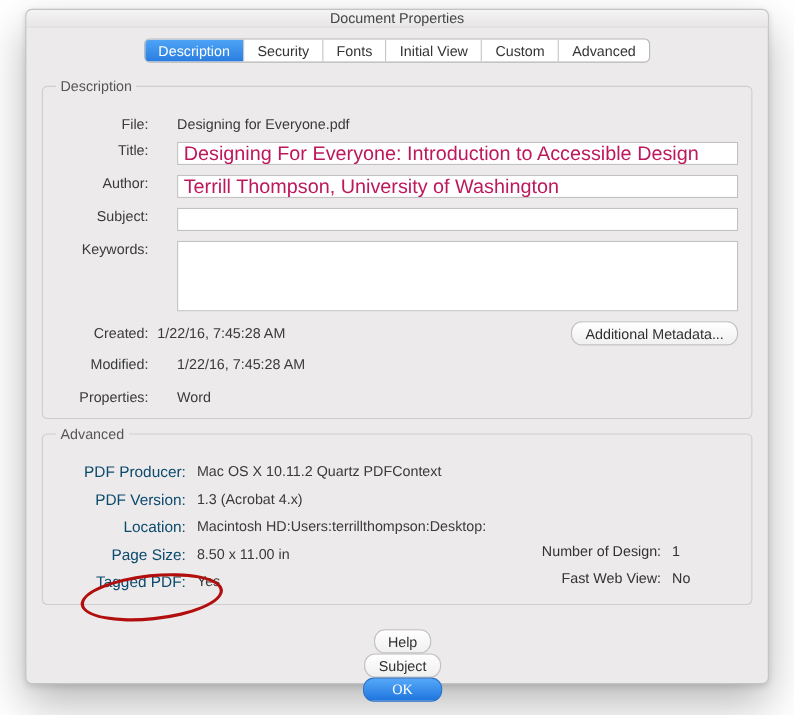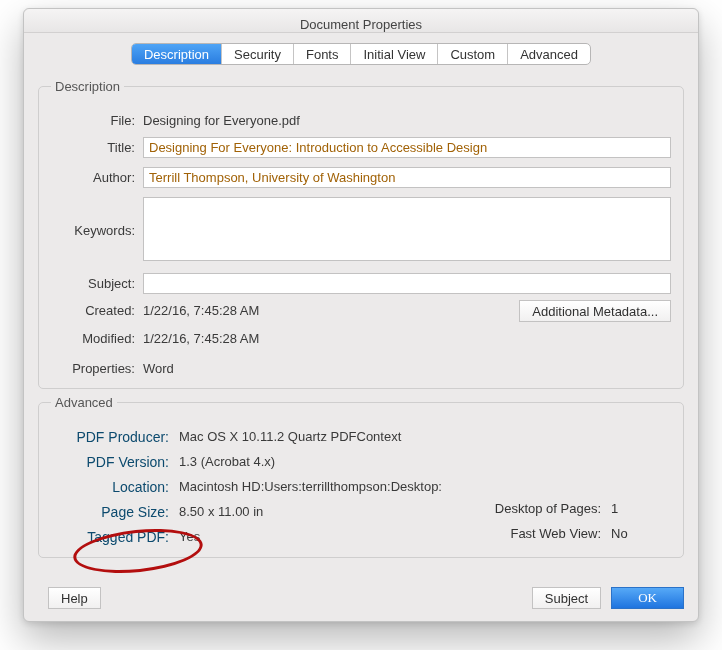--- a/index.html
+++ b/index.html
@@ -21,21 +21,21 @@
     background: #eceaea;
     border: 1px solid #c3c3c3;
     border-radius: 6px;
     box-shadow: 0 18px 40px rgba(0,0,0,0.28), 0 2px 6px rgba(0,0,0,0.12);
     display: flex;
     flex-direction: column;
   }
   .titlebar {
     height: 24px;
     display: flex;
-    align-items: flex-end;
+    align-items: flex-start;
     justify-content: center;
     border-top-left-radius: 6px;
     border-top-right-radius: 6px;
     background: linear-gradient(#f5f4f4, #e8e6e6);
     border-bottom: 1px solid #d2d0d0;
     font-size: 13px;
     color: #444;
   }
   .tabs {
     display: flex;
@@ -77,65 +77,66 @@
     padding: 10px 12px 12px 12px;
     background: #eceaea;
   }
   fieldset.group legend {
     font-size: 13px;
     color: #565656;
     padding: 0 4px;
   }
   .row {
     display: flex;
-    align-items: center;
-    margin-top: 6px;
+    align-items: flex-start;
+    margin-top: 6px;
+    gap: 18px;
   }
   .label-col {
     width: 92px;
     text-align: right;
     padding-right: 8px;
     color: #3a3a3a;
     font-size: 13px;
     padding-top: 3px;
   }
   .value-col {
     flex: 1;
     font-size: 13px;
     color: #3a3a3a;
     padding-top: 3px;
   }
   input.text-field {
     width: 100%;
     height: 21px;
     border: 1px solid #c3c2c2;
     background: #fff;
-    font-size: 13px;
+    font-size: 18px;
     padding: 2px 5px;
-    color: #a16207;
+    color: #be185d;
   }
   textarea.text-field {
     width: 100%;
     height: 64px;
     border: 1px solid #c3c2c2;
     background: #fff;
     font-size: 13px;
     padding: 3px 5px;
     resize: none;
     color: #333;
   }
   .meta-row {
     display: flex;
     align-items: flex-start;
     margin-top: 6px;
   }
   .mac-btn {
     background: linear-gradient(#ffffff, #f1f0f0);
     border: 1px solid #c3c2c2;
-    border-radius: 0;
+    border-radius: 10px;
     height: 22px;
     padding: 0 12px;
     font-size: 13px;
     color: #303030;
     cursor: default;
     display: inline-flex;
     align-items: center;
   }
   .mac-btn.primary {
     background: linear-gradient(#56a9f7, #1f74df);
@@ -157,20 +158,21 @@
     margin-top: 6px;
   }
   .adv-right-label {
     text-align: right;
     padding-right: 10px;
   }
   .bottom-bar {
     display: flex;
     padding: 10px 14px 12px 14px;
     align-items: center;
+    flex-direction: column;
   }
   .bottom-bar .spacer { flex: 1; }
   .bottom-bar .mac-btn { margin-left: 10px; }
   .circle-annot {
     position: absolute;
     border: 3px solid #b30e0e;
     border-radius: 50%;
     pointer-events: none;
     transform: rotate(-6deg);
   }
@@ -213,30 +215,30 @@
       </div>
 
       <div class="row">
         <div class="label-col">Author:</div>
         <div class="value-col">
           <input class="text-field" type="text" value="Terrill Thompson, University of Washington" style="">
         </div>
       </div>
 
       <div class="row">
+        <div class="label-col">Subject:</div>
+        <div class="value-col">
+          <input class="text-field" type="text" value="" style="">
+        </div>
+      </div>
+
+      <div class="row">
         <div class="label-col">Keywords:</div>
         <div class="value-col">
           <textarea class="text-field" style=""></textarea>
-        </div>
-      </div>
-
-      <div class="row">
-        <div class="label-col">Subject:</div>
-        <div class="value-col">
-          <input class="text-field" type="text" value="" style="">
         </div>
       </div>
 
       <div class="meta-row">
         <div class="label-col">Created:</div>
         <div class="value-col" style="flex:1">1/22/16, 7:45:28 AM</div>
         <button class="mac-btn">Additional Metadata...</button>
       </div>
 
       <div class="row">
@@ -261,21 +263,21 @@
         <div class="adv-label-col">PDF Version:</div>
         <div class="value-col">1.3 (Acrobat 4.x)</div>
       </div>
       <div class="adv-row">
         <div class="adv-label-col">Location:</div>
         <div class="value-col">Macintosh HD:Users:terrillthompson:Desktop:</div>
       </div>
       <div class="adv-row">
         <div class="adv-label-col">Page Size:</div>
         <div class="value-col" style="flex:0 0 200px">8.50 x 11.00 in</div>
-        <div class="adv-right-label" style="flex:1">Desktop of Pages:</div>
+        <div class="adv-right-label" style="flex:1">Number of Design:</div>
         <div style="width:60px">1</div>
       </div>
       <div class="adv-row">
         <div class="adv-label-col">Tagged PDF:</div>
         <div class="value-col" style="flex:0 0 200px">Yes</div>
         <div class="adv-right-label" style="flex:1">Fast Web View:</div>
         <div style="width:60px">No</div>
       </div>
 
       <div class="circle-annot" style="left:34px; top:120px; width:130px; height:42px;"></div>

